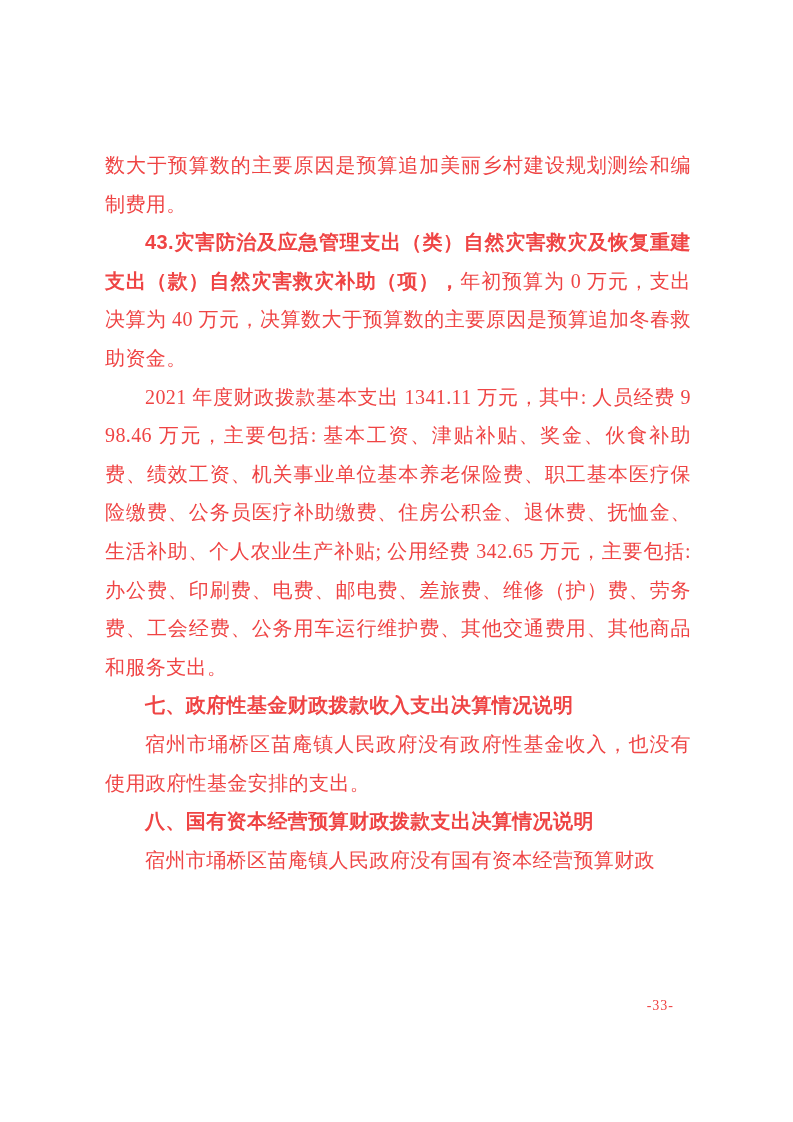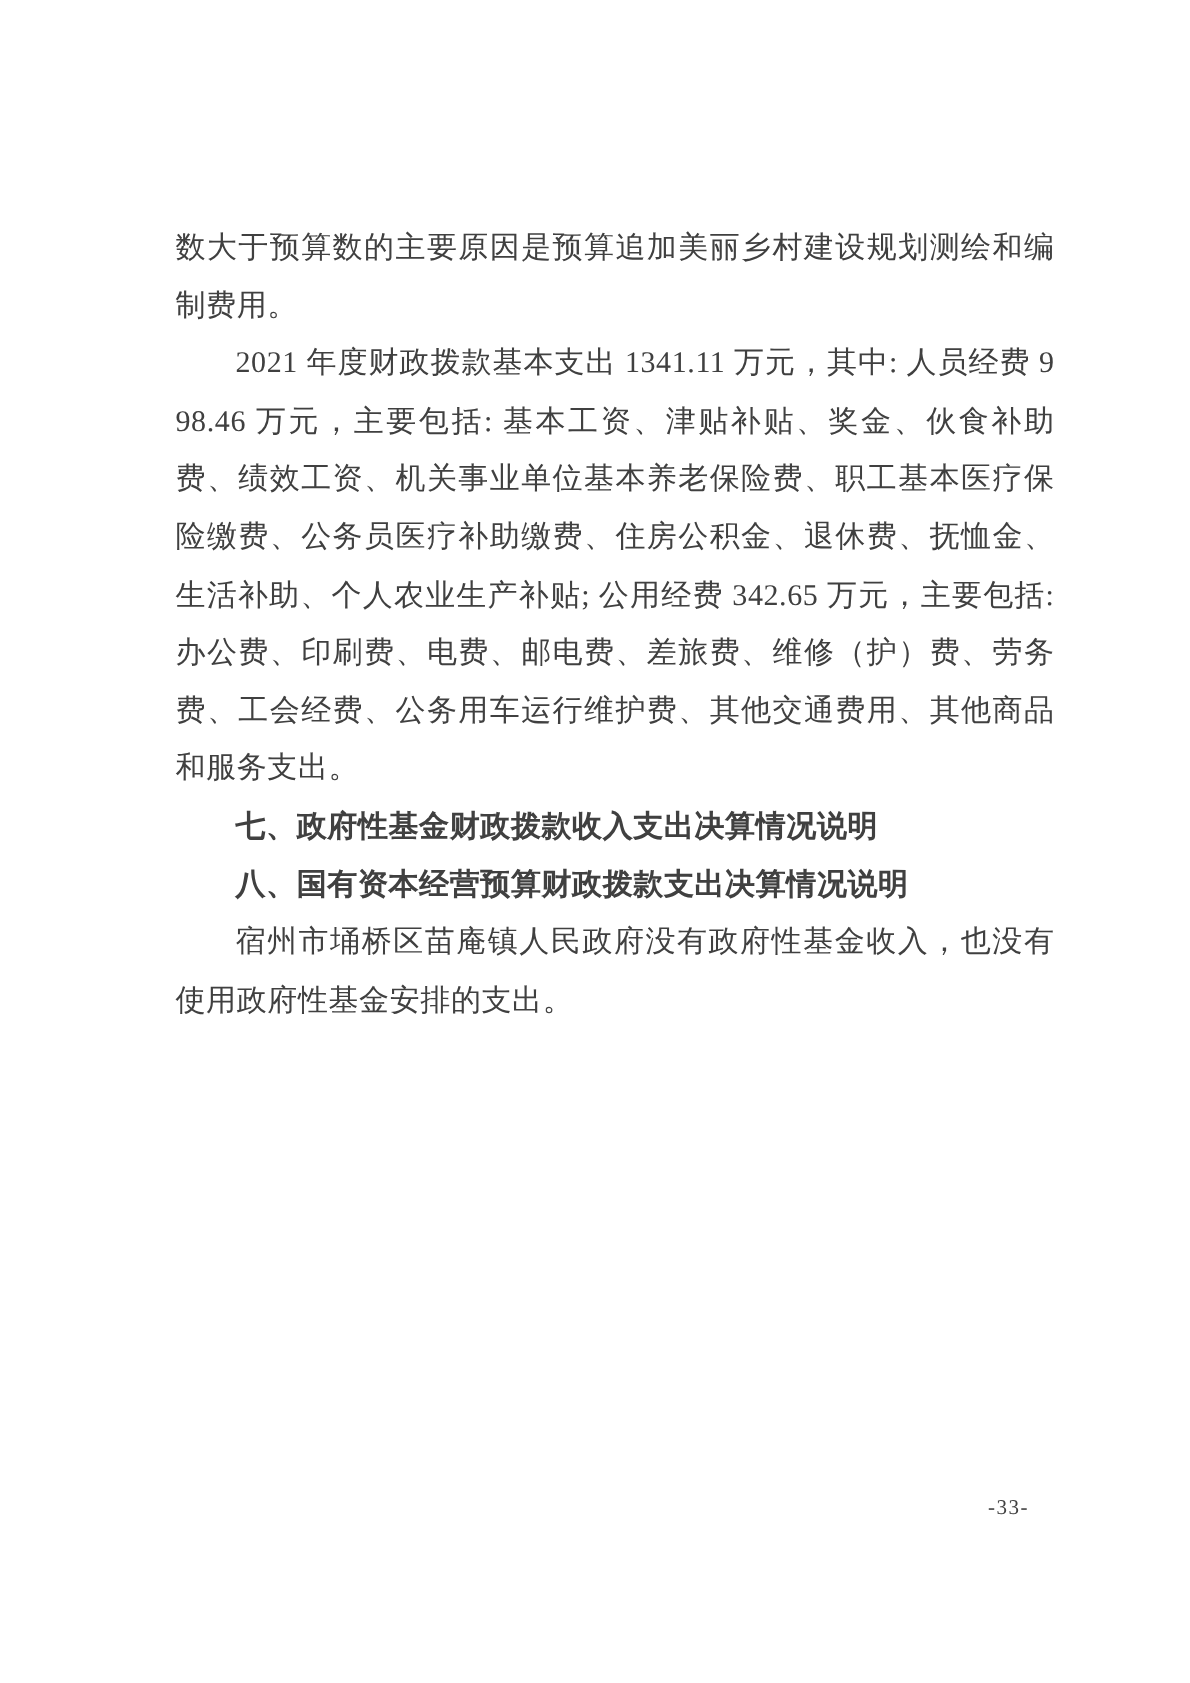--- a/index.html
+++ b/index.html
@@ -7,22 +7,21 @@
     padding: 0;
     background: #ffffff;
   }
   .page {
     position: relative;
     width: 775px;
     height: 1122px;
     background: #ffffff;
     overflow: hidden;
     font-family: "Liberation Serif", serif;
-    color: #404040;
-    margin-left: 12px;
+    color: #ef4444;
   }
   .content {
     position: absolute;
     left: 105px;
     top: 146px;
     width: 586px;
   }
   .para {
     margin: 0;
     font-size: 20px;
@@ -53,27 +52,29 @@
 </style>
 </head>
 <body>
 
 <div class="page">
   <div class="content">
 
     <p class="para"><span>数大于预算数的主要原因是预算追加美丽乡村建设规划测绘和编制费用。</span></p>
 
 
+    <p class="para indent"><span class="bold-seg">43.灾害防治及应急管理支出（类）自然灾害救灾及恢复重建支出（款）自然灾害救灾补助（项），</span><span>年初预算为 0 万元，支出决算为 40 万元，决算数大于预算数的主要原因是预算追加冬春救助资金。</span></p>
 
 
     <p class="para indent"><span>2021 年度财政拨款基本支出 1341.11 万元，其中: 人员经费 998.46 万元，主要包括: 基本工资、津贴补贴、奖金、伙食补助费、绩效工资、机关事业单位基本养老保险费、职工基本医疗保险缴费、公务员医疗补助缴费、住房公积金、退休费、抚恤金、生活补助、个人农业生产补贴; 公用经费 342.65 万元，主要包括: 办公费、印刷费、电费、邮电费、差旅费、维修（护）费、劳务费、工会经费、公务用车运行维护费、其他交通费用、其他商品和服务支出。</span></p>
 
     <p class="para indent heading">七、政府性基金财政拨款收入支出决算情况说明</p>
 
+    <p class="para indent"><span>宿州市埇桥区苗庵镇人民政府没有政府性基金收入，也没有使用政府性基金安排的支出。</span></p>
+
     <p class="para indent heading">八、国有资本经营预算财政拨款支出决算情况说明</p>
 
-    <p class="para indent"><span>宿州市埇桥区苗庵镇人民政府没有政府性基金收入，也没有使用政府性基金安排的支出。</span></p>
-
+    <p class="para indent"><span>宿州市埇桥区苗庵镇人民政府没有国有资本经营预算财政</span></p>
 
   </div>
 
   <div class="page-number">-33-</div>
 </div>
 
 </body></html>

